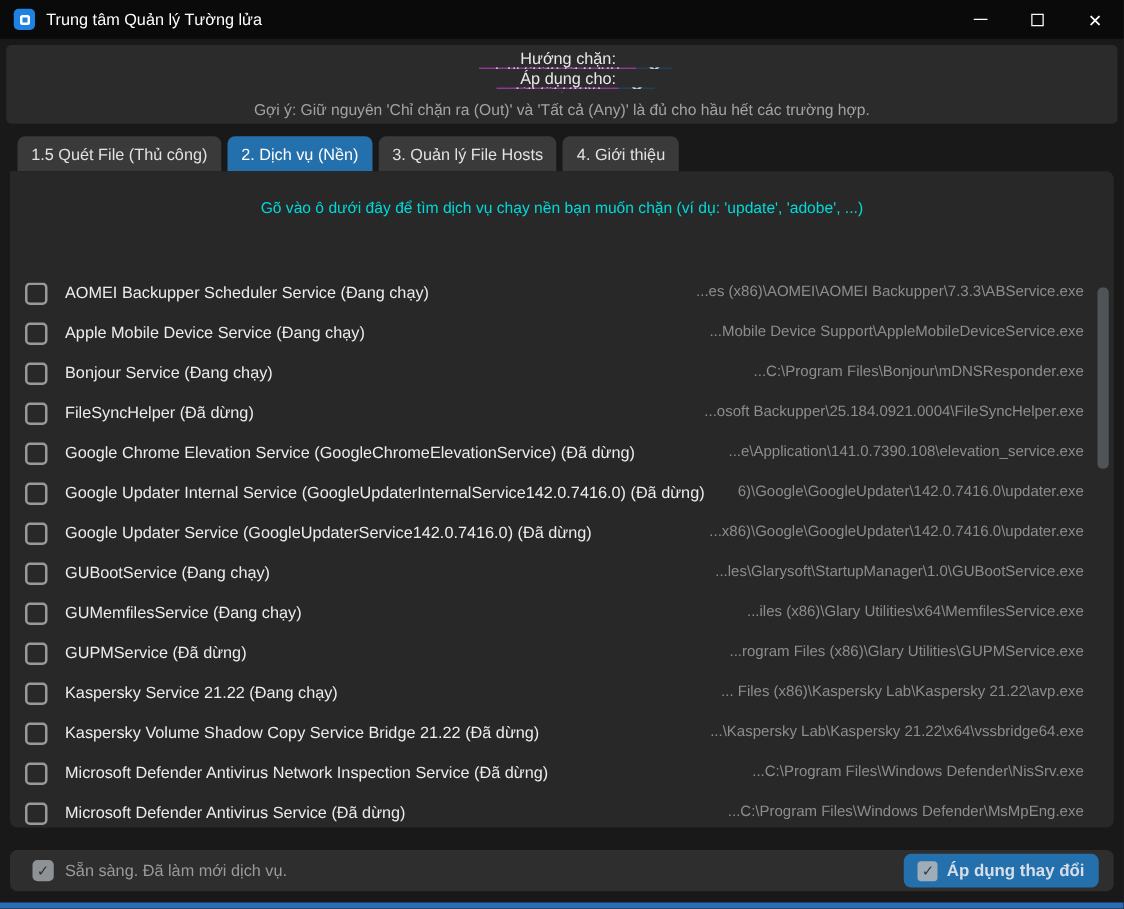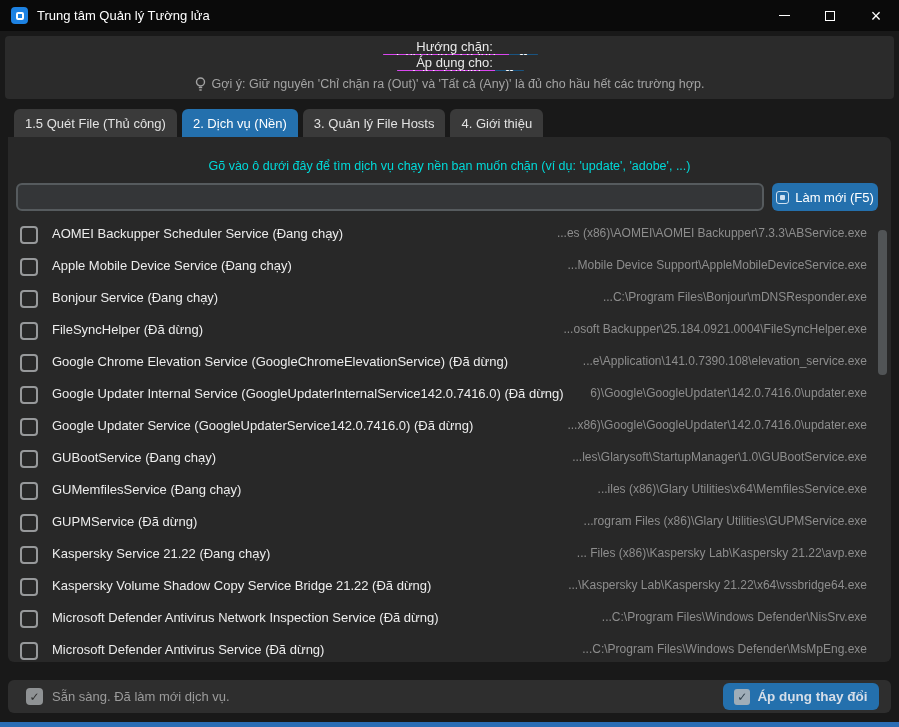--- a/index.html
+++ b/index.html
@@ -29,21 +29,21 @@
     background:#2b2b2b; border-radius:4px; }
   .filter-row { position:absolute; top:3px; left:13px; right:3px; height:32px;
     display:flex; align-items:center;flex-direction:column; }
   .filter-label { color:#e9e9e9; font-size:13px; }
   .dropdown { display:flex; height:28px; border-radius:5px; overflow:hidden; margin-left:12px; cursor:default; }
   .dd-body { background:#d946ef; color:#ffffff; font-size:13px; padding:0 13px;
     display:flex; align-items:center; min-width:98px; }
   .dd-arrow { background:#1a5480; width:29px; display:flex; align-items:center; justify-content:center; }
   .gap-between { width:34px; }
   .hint-row { position:absolute; top:37px; left:0; width:100%; height:22px;
-    display:flex; align-items:center; justify-content:center; color:#a3a3a3; font-size:12.5px; gap:6px; }
+    display:flex; align-items:center; justify-content:center; color:#a3a3a3; font-size:12.5px; gap:6px;flex-direction:column; }
 
   
   .tabbar { position:absolute; left:14px; top:109px; height:28px; display:flex; gap:5px; }
   .tab { padding:0 11px; background:#3a3a3a; border-radius:6px 6px 0 0; color:#e2e2e2;
     font-size:13px; display:flex; align-items:center; white-space:nowrap; }
   .tab.active { background:#2470ad; color:#ffffff; }
 
   
   .panel { position:absolute; left:8px; top:137px; width:883px; height:525px;
     background:#282828; border-radius:0 6px 6px 6px; overflow:hidden; }
@@ -143,29 +143,20 @@
 
 <div class="tabbar">
   <div class="tab">1.5 Quét File (Thủ công)</div>
   <div class="tab active">2. Dịch vụ (Nền)</div>
   <div class="tab">3. Quản lý File Hosts</div>
   <div class="tab">4. Giới thiệu</div>
 </div>
 
 <div class="panel">
   <div class="instruction">Gõ vào ô dưới đây để tìm dịch vụ chạy nền bạn muốn chặn (ví dụ: 'update', 'adobe', ...)</div>
-  <div class="search-row">
-    <input class="search-input" type="text" placeholder="" style="">
-    <button class="refresh-btn">
-      <span class="refresh-glyph">
-          <span class="dot"></span>
-        </span>
-      <span>Làm mới (F5)</span>
-    </button>
-  </div>
   <div class="service-list">
   <div class="service-row">
     <div class="checkbox"></div>
     <div class="svc-name">AOMEI Backupper Scheduler Service (Đang chạy)</div>
     <div class="svc-path">...es (x86)\AOMEI\AOMEI Backupper\7.3.3\ABService.exe</div>
   </div>
 
   <div class="service-row">
     <div class="checkbox"></div>
     <div class="svc-name">Apple Mobile Device Service (Đang chạy)</div>

